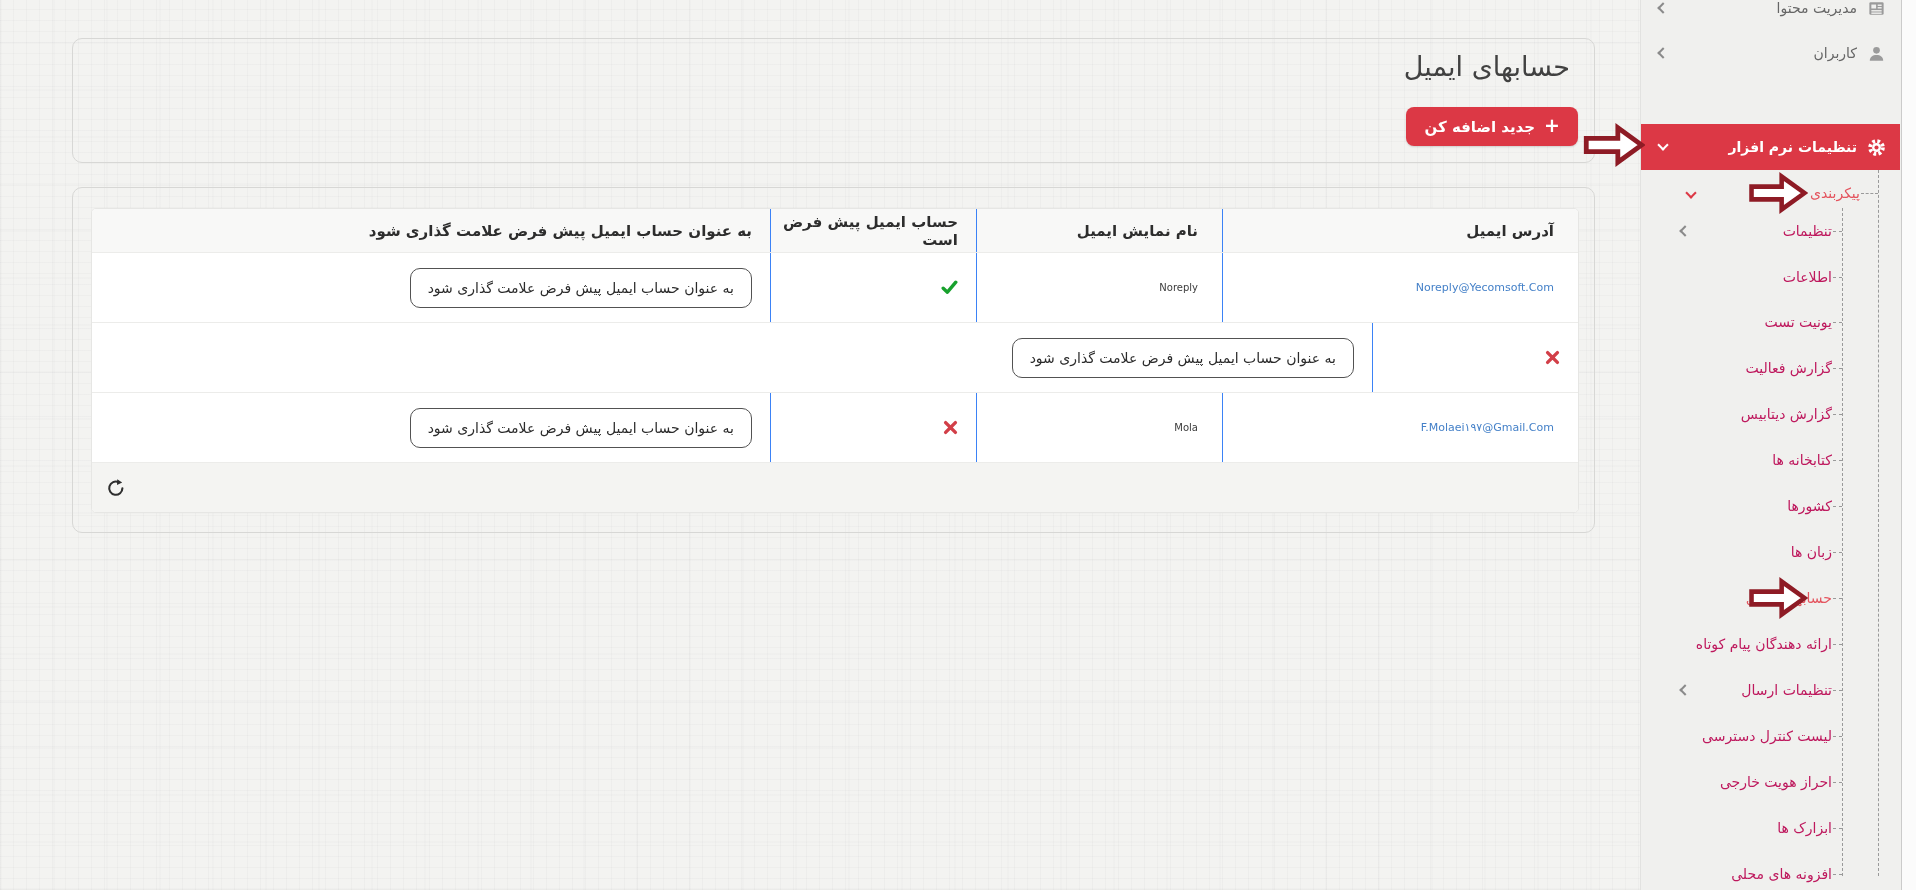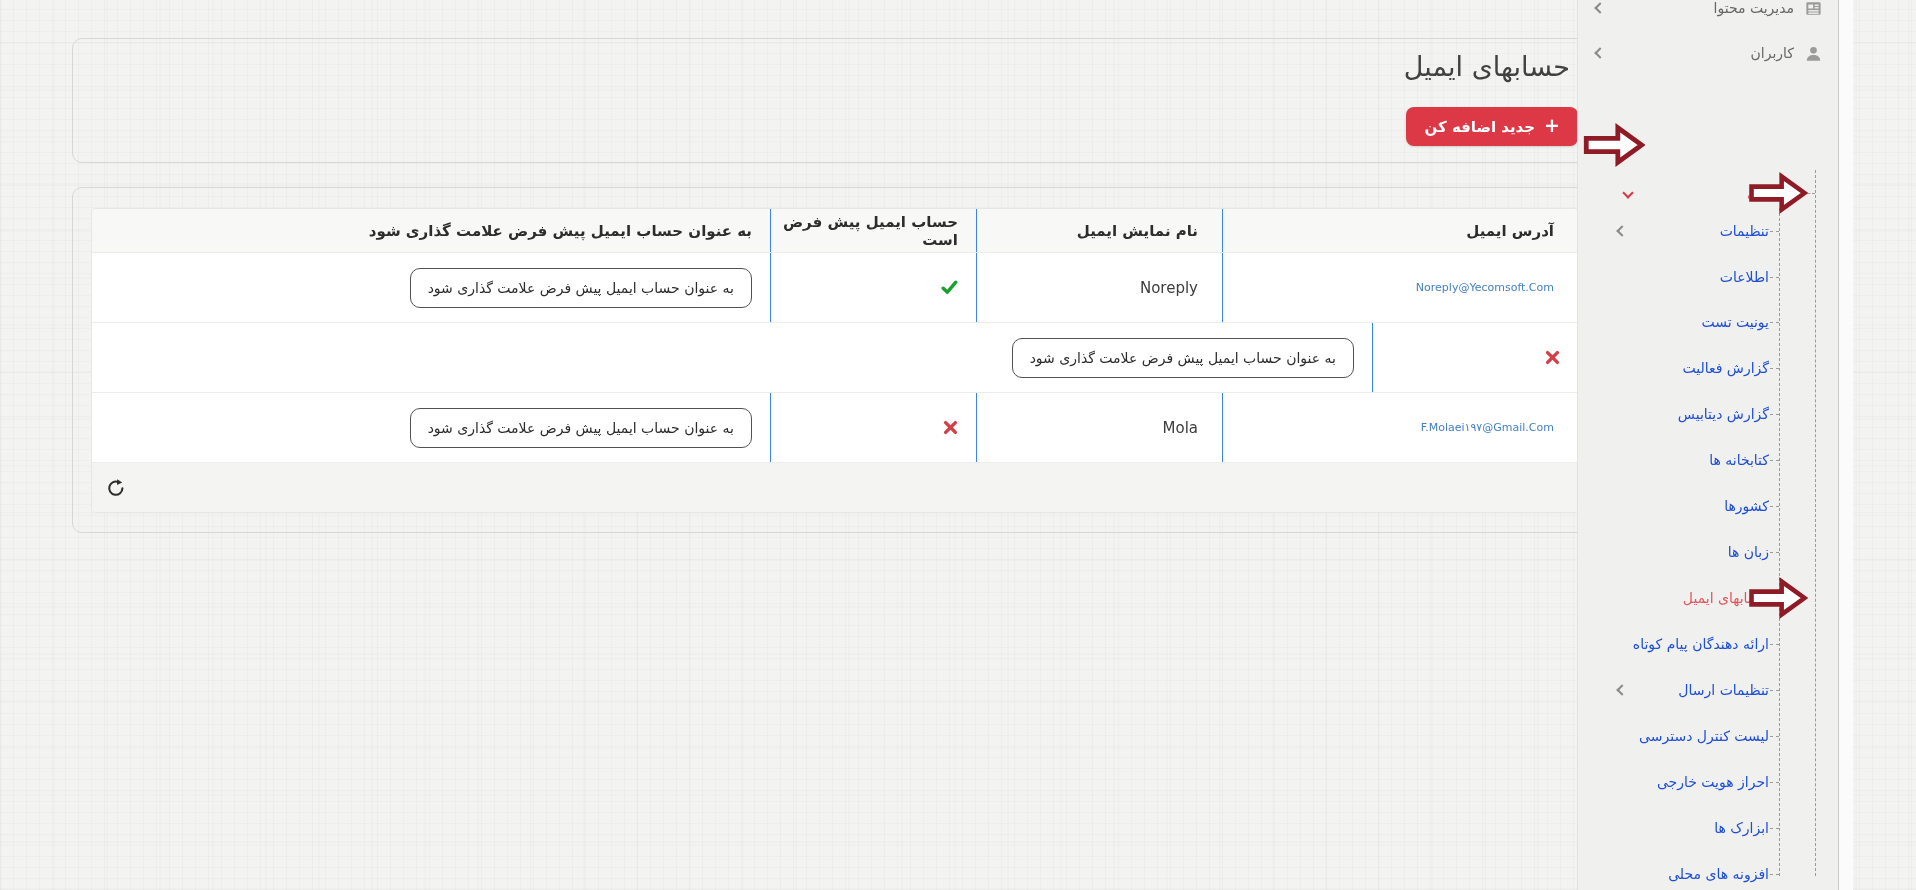--- a/index.html
+++ b/index.html
@@ -38,35 +38,35 @@
   }
   .trow { display:flex; align-items:stretch; height:70px; border-top:1px solid #ececea; }
   .trow.head { height:43px; border-top:none; background:#f8f8f7; font-weight:bold; color:#2d2d2d; font-size:15px; }
   .cell { display:flex; align-items:center; padding-right:24px; border-left:1px solid #3b82f6; }
   .trow .cell:last-child { border-left:none; }
   .c-email { width:356px; }
   .c-name  { width:246px; }
   .c-def   { width:206px; padding-right:18px; }
   .c-act   { flex:1; padding-right:18px; }
   .email-link { color:#4480c8; font-size:11px; text-decoration:none; direction:ltr; unicode-bidi:isolate; cursor:pointer; }
-  .name-txt { color:#3c3c3c; font-size:15px; }
+  .name-txt { color:#3c3c3c; font-size:10px; }
   .mark-btn {
     height:40px; padding:0 17px; background:#fff; cursor:pointer;
     border:1px solid #525252; border-radius:10px;
     font-family:inherit; font-size:14px; color:#2b2b2b; white-space:nowrap;
   }
   .tfoot { position:relative; height:50px; background:#f4f4f2; border-top:1px solid #ececea; }
   .refresh {
     position:absolute; left:13px; top:14px; width:22px; height:22px; cursor:pointer;
     display:flex; align-items:center; justify-content:center;
   }
 
   
   #sidebar {
-    position:absolute; left:1577px; top:0; width:276px; height:890px;
+    position:absolute; left:1640px; top:0; width:276px; height:890px;
     background:#f0f0ee; border-left:1px solid #e2e2e0; direction:rtl;
   }
   #scroll-strip {
     position:absolute; right:0; top:0; bottom:0; width:15px;
     background:#fbfbfb; border-left:1px solid #cbcbcb;
   }
   .s-item {
     position:absolute; left:0; right:16px; height:46px;
     display:flex; flex-direction:row; align-items:center;
     padding:0 14px 0 18px; color:#666; font-size:14px; cursor:pointer;
@@ -75,21 +75,21 @@
   .s-item .lbl { white-space:nowrap; }
   .s-item .sp { flex:1; }
   .chev { width:8px; height:8px; border-left:2px solid #8a8a8a; border-bottom:2px solid #8a8a8a; flex:0 0 auto; }
   .chev.lft { transform:rotate(45deg); }
   .chev.dwn { transform:rotate(-45deg); margin-top:-4px; }
   .s-item.active { background:#dc3845; color:#fff; font-weight:bold; }
   .s-item.active .chev { border-color:#fff; }
 
   .sub-item {
     position:absolute; height:30px; display:flex; align-items:center;
-    color:#1d4ed8; font-size:14px; cursor:pointer; white-space:nowrap;
+    color:#be185d; font-size:14px; cursor:pointer; white-space:nowrap;
   }
   .sub-item.lvl1 { right:56px; }
   .sub-item.lvl2 { right:84px; }
   .sub-item.reditem { color:#e4545e; }
   .sub-chev { position:absolute; width:8px; height:8px; border-left:2px solid #8a8a8a; border-bottom:2px solid #8a8a8a; }
   .sub-chev.dwn { transform:rotate(-45deg); border-color:#dc3845; }
   .sub-chev.lft { transform:rotate(45deg); }
   .tree-v { position:absolute; border-left:1px dashed #9a9a9a; width:0; }
   #tree-line-1 { right:37px; top:170px; height:706px; }
   #tree-line-2 { right:73px; top:208px; height:668px; }
@@ -211,20 +211,32 @@
             <circle cx="12" cy="8" r="4.2" fill="#9b9b9b"></circle>
             <path d="M3.5 21c0-4.7 3.8-7.2 8.5-7.2s8.5 2.5 8.5 7.2z" fill="#9b9b9b"></path>
           </svg>
       </span>
       <span class="lbl">کاربران</span>
       <span class="sp"></span>
       <span class="chev lft"></span>
     </div>
 
 
+    <div class="s-item active" style="top:124px">
+      <span class="icn">
+        <svg width="19" height="19" viewBox="0 0 24 24">
+            <circle cx="12" cy="12" r="8" fill="none" stroke="#ffffff" stroke-width="5" stroke-dasharray="3.4 2.9"></circle>
+            <circle cx="12" cy="12" r="5.6" fill="#ffffff"></circle>
+            <circle cx="12" cy="12" r="2.6" fill="#dc3845"></circle>
+          </svg>
+      </span>
+      <span class="lbl">تنظیمات نرم افزار</span>
+      <span class="sp"></span>
+      <span class="chev dwn"></span>
+    </div>
 
     <div class="tree-v" id="tree-line-1"></div>
     <div class="tree-v" id="tree-line-2"></div>
 
     <div class="tree-h" style="right:38px; top:193px; width:17px"></div>
     <div class="sub-item lvl1 reditem" style="top:178px">
       <span>پیکربندی</span>
     </div>
     <span class="sub-chev dwn" style="left:46px; top:189px"></span>
 

